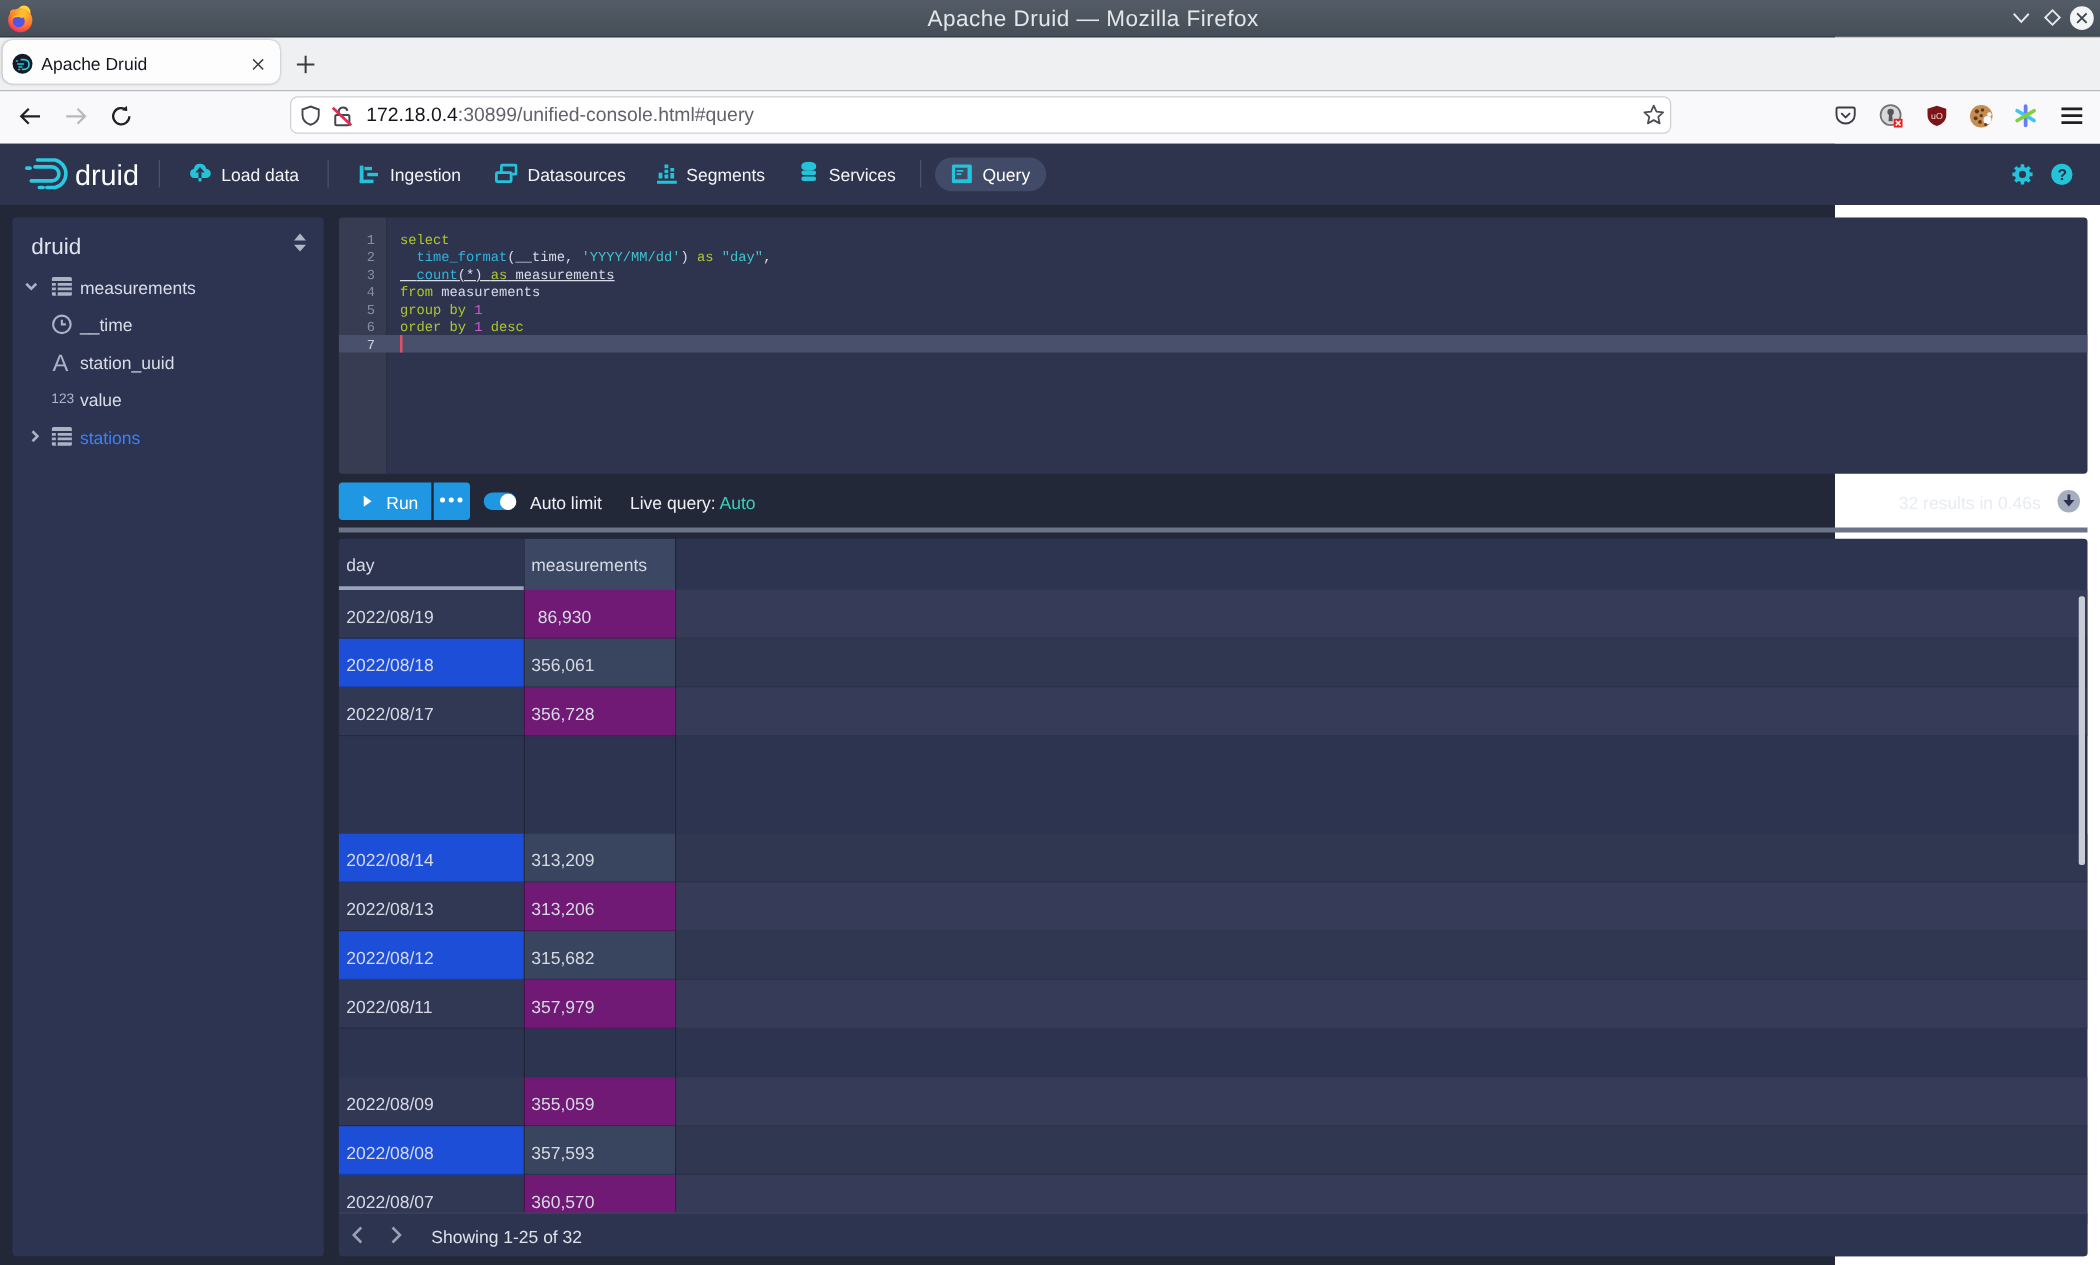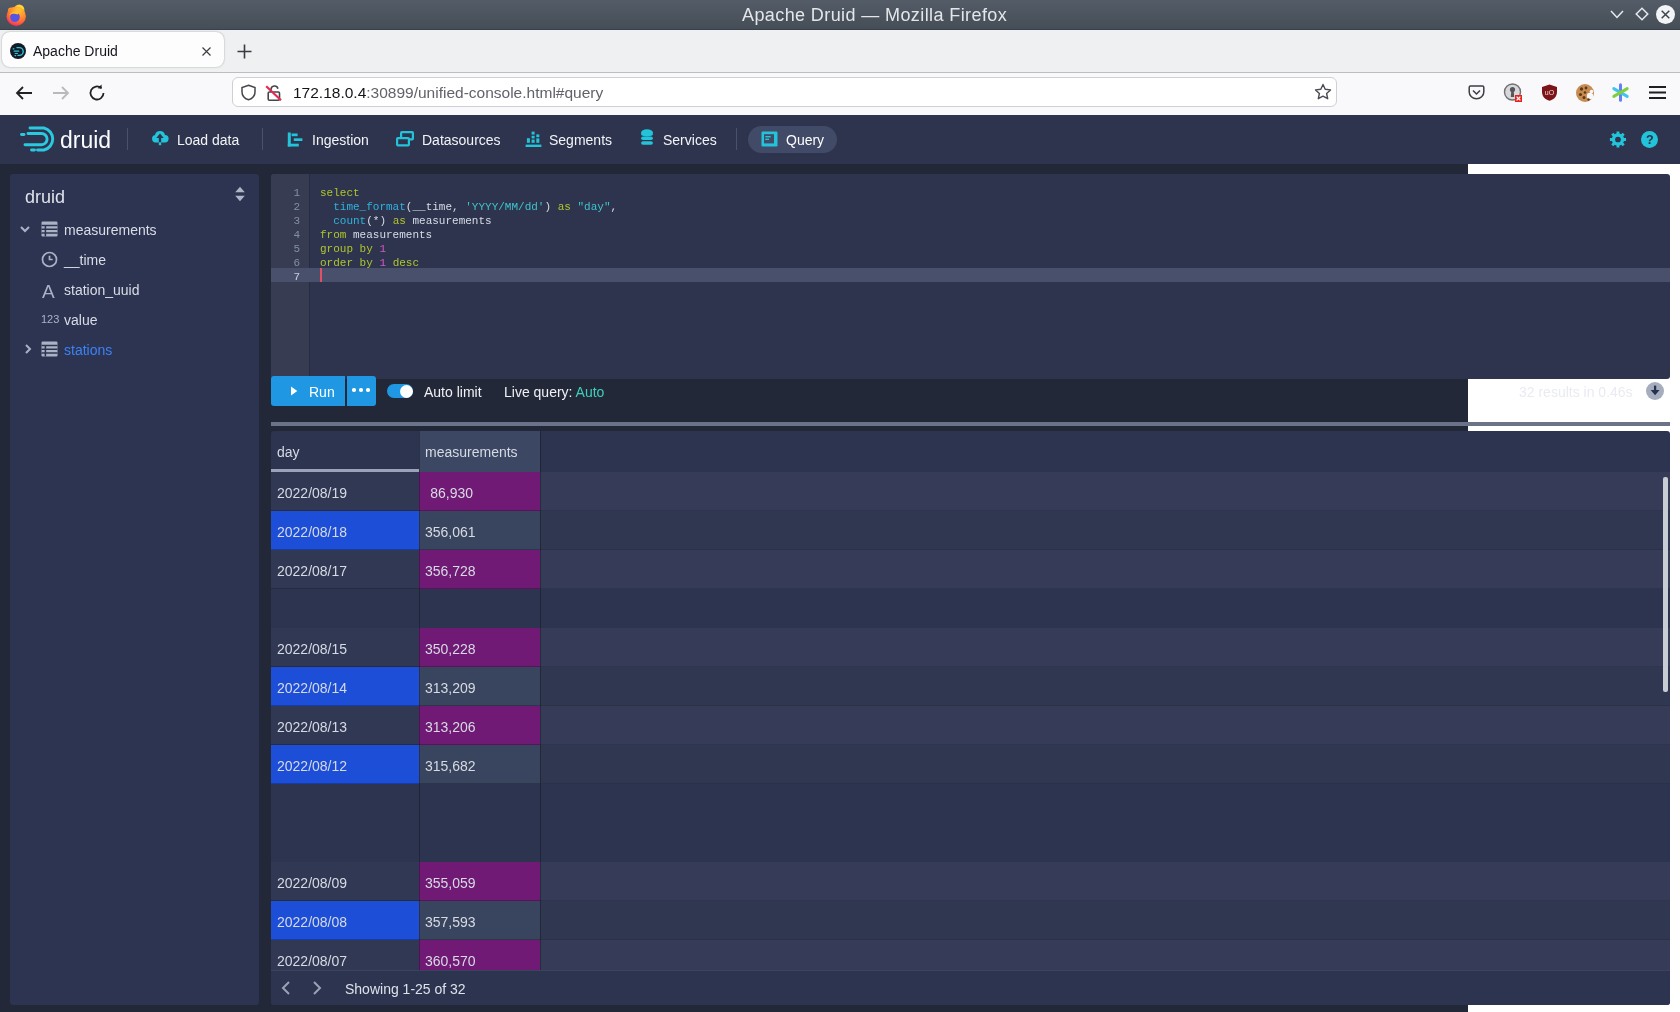--- a/index.html
+++ b/index.html
@@ -262,28 +262,28 @@
   <div class="abs" style="left:49px;top:94px;width:2px;height:14px;background:#e05167;"></div>
   <div class="gut" style="top:12px;">1</div>
   <div class="gut" style="top:26px;">2</div>
   <div class="gut" style="top:40px;">3</div>
   <div class="gut" style="top:54px;">4</div>
   <div class="gut" style="top:68px;">5</div>
   <div class="gut" style="top:82px;">6</div>
   <div class="gut" style="top:96px;color:#c6cede;">7</div>
   <div class="code" style="top:12px;"><span class="kw">select</span></div>
   <div class="code" style="top:26px;">  <span class="fn">time_format</span>(__time, <span class="str">'YYYY/MM/dd'</span>) <span class="kw">as</span> <span class="str">"day"</span>,</div>
-  <div class="code" style="top:40px;">  <span class="fn">count</span>(*) <span class="kw">as</span> measurements</div>
+  <div class="code" style="top:40px;text-decoration:underline;">  <span class="fn">count</span>(*) <span class="kw">as</span> measurements</div>
   <div class="code" style="top:54px;"><span class="kw">from</span> measurements</div>
   <div class="code" style="top:68px;"><span class="kw">group by</span> <span class="num">1</span></div>
   <div class="code" style="top:82px;"><span class="kw">order by</span> <span class="num">1</span> <span class="kw">desc</span></div>
 </div>
 
 
-<div class="abs" id="runbar" style="left:271px;top:369px;width:1399px;height:47px;">
+<div class="abs" id="runbar" style="left:271px;top:379px;width:1399px;height:47px;">
   <div class="abs" style="left:0;top:7px;width:74px;height:30px;background:#2097e3;border-radius:3px 0 0 3px;"></div>
   <svg style="left:19px;top:17px;" width="8" height="10" viewBox="0 0 8 10">
         <path d="M1 0.6 L7.3 5 L1 9.4 Z" fill="#fff"></path>
       </svg>
   <div class="t" style="left:38px;top:16px;font-size:14px;color:#fff;">Run</div>
   <div class="abs" style="left:76px;top:7px;width:29px;height:30px;background:#2097e3;border-radius:0 3px 3px 0;"></div>
   <div class="abs" style="left:81px;top:19px;width:19px;height:5px;">
     <span class="abs" style="left:0;top:0;width:3.5px;height:3.5px;border-radius:50%;background:#fff;"></span>
     <span class="abs" style="left:7px;top:0;width:3.5px;height:3.5px;border-radius:50%;background:#fff;"></span>
     <span class="abs" style="left:14px;top:0;width:3.5px;height:3.5px;border-radius:50%;background:#fff;"></span>
@@ -327,29 +327,20 @@
       </div>
   <div class="row o" style="top:119px;">
         <div class="c1">
           <div class="dt">2022/08/17</div>
         </div>
         <div class="c2">
           <div class="nm">356,728</div>
         </div>
         <div class="c3"></div>
       </div>
-  <div class="row o" style="top:197px;">
-        <div class="c1">
-          <div class="dt">2022/08/15</div>
-        </div>
-        <div class="c2">
-          <div class="nm">350,228</div>
-        </div>
-        <div class="c3"></div>
-      </div>
   <div class="row e" style="top:236px;">
         <div class="c1">
           <div class="dt">2022/08/14</div>
         </div>
         <div class="c2">
           <div class="nm">313,209</div>
         </div>
         <div class="c3"></div>
       </div>
   <div class="row o" style="top:275px;">
@@ -360,20 +351,29 @@
           <div class="nm">313,206</div>
         </div>
         <div class="c3"></div>
       </div>
   <div class="row e" style="top:314px;">
         <div class="c1">
           <div class="dt">2022/08/12</div>
         </div>
         <div class="c2">
           <div class="nm">315,682</div>
+        </div>
+        <div class="c3"></div>
+      </div>
+  <div class="row o" style="top:353px;">
+        <div class="c1">
+          <div class="dt">2022/08/11</div>
+        </div>
+        <div class="c2">
+          <div class="nm">357,979</div>
         </div>
         <div class="c3"></div>
       </div>
   <div class="row o" style="top:431px;">
         <div class="c1">
           <div class="dt">2022/08/09</div>
         </div>
         <div class="c2">
           <div class="nm">355,059</div>
         </div>

